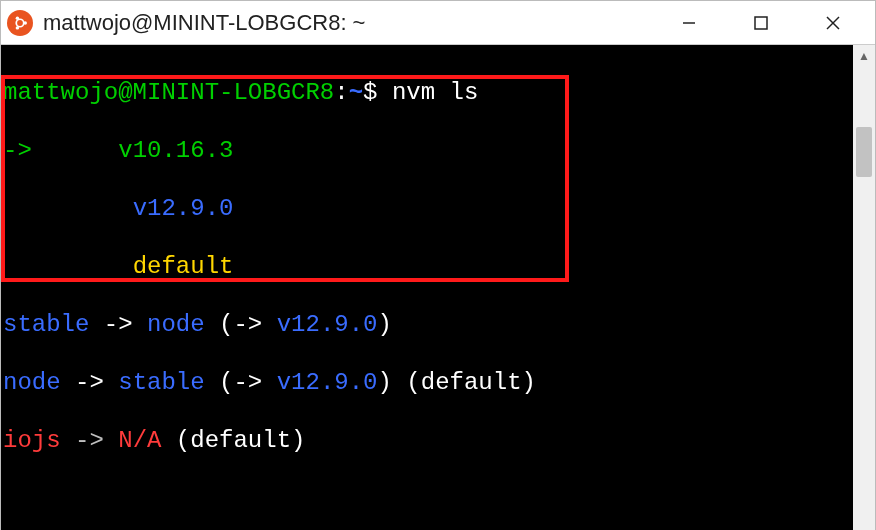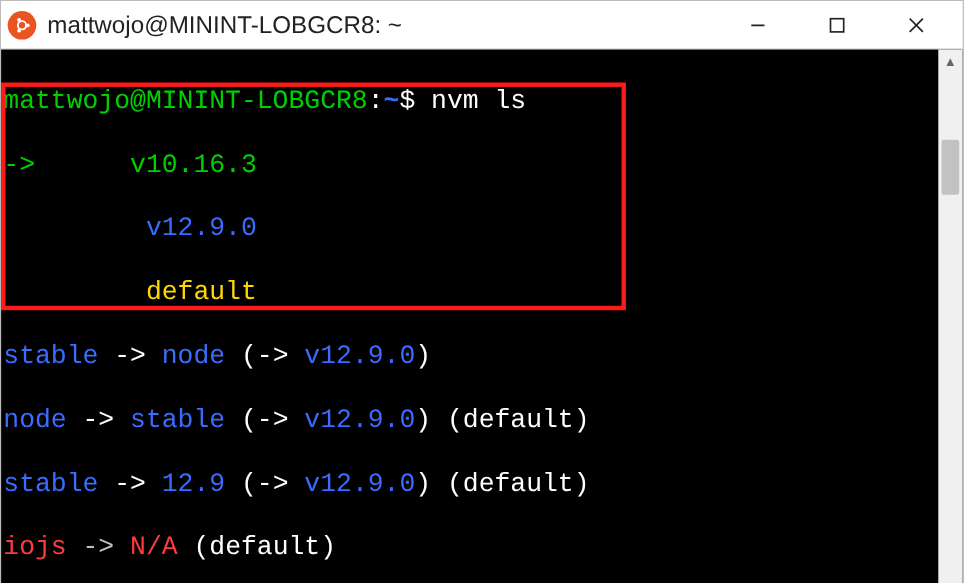--- a/index.html
+++ b/index.html
@@ -135,21 +135,20 @@
   </div>
 
   <div class="term-area">
     <div class="term">
 <div><span class="gb">mattwojo@MININT-LOBGCR8</span><span class="w">:</span><span class="bb">~</span><span class="w">$</span><span class="w"> </span><span class="w">nvm ls</span></div>
 <div><span class="g">-&gt;</span><span class="g">      </span><span class="g">v10.16.3</span></div>
 <div><span>         </span><span class="b">v12.9.0</span></div>
 <div><span>         </span><span class="y">default</span></div>
 <div><span class="b">stable</span><span> </span><span class="w">-&gt;</span><span> </span><span class="b">node</span><span> </span><span class="w">(-&gt;</span><span> </span><span class="b">v12.9.0</span><span class="w">)</span></div>
 <div><span class="b">node</span><span> </span><span class="w">-&gt;</span><span> </span><span class="b">stable</span><span> </span><span class="w">(-&gt;</span><span> </span><span class="b">v12.9.0</span><span class="w">)</span><span> </span><span class="w">(default)</span></div>
-<div><span class="b">stable</span><span> </span><span class="w">-&gt;</span><span> </span><span class="b">12.9</span><span> </span><span class="w">(-&gt;</span><span> </span><span class="b">v12.9.0</span><span class="w">)</span><span> </span><span class="w">(default)</span></div>
 <div><span class="r">iojs</span><span> </span><span class="gr">-&gt;</span><span> </span><span class="r">N/A</span><span> </span><span class="w">(default)</span></div>
 
 
 
 
 
 
 
 
       <div id="hb" class="highlight-box" style="top: 30px; left: 0px; width: 568px; height: 207px;"></div>

